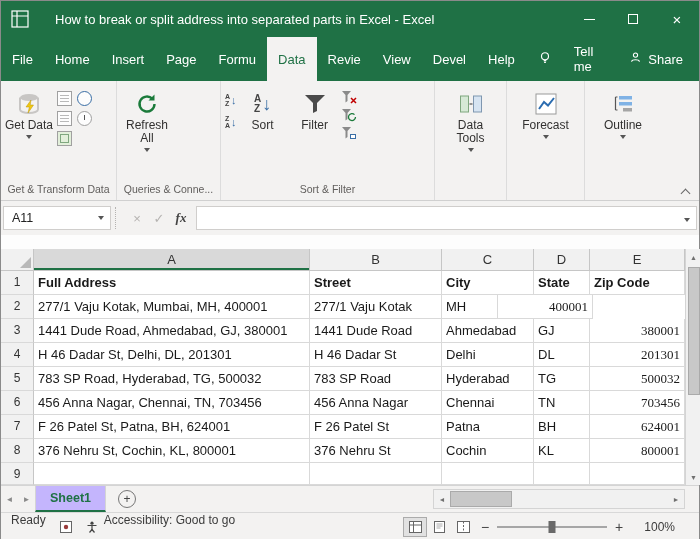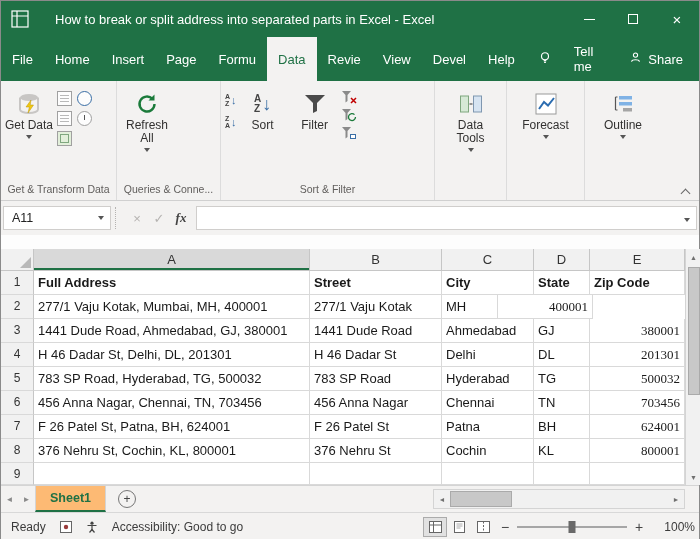--- a/index.html
+++ b/index.html
@@ -79,40 +79,40 @@
   .cell.num { text-align:right;font-family:Liberation Serif, serif; }
   .bold-row .cell { font-weight:bold; }
   .vscroll { width:16px; background:#f1f1f1; border-left:1px solid #d4d4d4; display:flex; flex-direction:column; align-items:center; }
   .vs-arrow { height:16px; width:16px; font-size:7px; color:#707070; display:flex; align-items:center; justify-content:center; }
   .vs-thumb { width:12px; height:128px; background:#c8c8c8; border:1px solid #aaa; margin-top:2px; }
   .vs-fill { flex:1; }
 
   
   .sheet-bar { height:27px; background:#f3f2f1; border-top:1px solid #d4d4d4; display:flex; align-items:stretch; flex:0 0 auto; }
   .tab-nav { width:17px; display:flex; align-items:center; justify-content:center; color:#8a8a8a; font-size:8px; }
-  .sheet-tab { padding:0 14px; background:#fdba74; border-right:1px solid #d4d4d4; border-left:1px solid #d4d4d4; border-bottom:2px solid #1f7145; color:#1f7145; font-weight:bold; font-size:12.5px; display:flex; align-items:center; }
+  .sheet-tab { padding:0 14px; background:#c4b5fd; border-right:1px solid #d4d4d4; border-left:1px solid #d4d4d4; border-bottom:2px solid #1f7145; color:#1f7145; font-weight:bold; font-size:12.5px; display:flex; align-items:center; }
   .add-sheet { width:18px; height:18px; border:1px solid #767676; border-radius:50%; margin:auto 0 auto 12px; display:flex; align-items:center; justify-content:center; font-size:12px; color:#444; line-height:1; }
   .sb-spacer { flex:1; }
   .hscroll { width:252px; margin:3px 14px 3px 0; background:#f1f1f1; border:1px solid #d4d4d4; display:flex; align-items:stretch; }
   .hs-arrow { width:16px; display:flex; align-items:center; justify-content:center; font-size:7px; color:#707070; }
   .hs-thumb { width:62px; background:#c8c8c8; border:1px solid #aaa; margin:1px 0; }
   .hs-track { flex:1; }
 
   
-  .status-bar { height:28px; background:#f3f2f1; border-top:1px solid #d8d8d8; display:flex; align-items:center; flex:0 0 auto; font-size:12px; color:#3b3b3b; }
+  .status-bar { height:28px; background:#f3f2f1; border-top:1px solid #d8d8d8; display:flex; flex:0 0 auto; font-size:12px; color:#3b3b3b; }
   .st-ready { margin-left:10px; }
   .st-icon { margin-left:14px; display:flex; align-items:center; }
-  .st-access { margin-left:14px; }
+  .st-access { margin-left:6px; }
   .st-right { margin-left:auto; display:flex; align-items:center; }
   .view-btn { width:24px; height:20px; display:flex; align-items:center; justify-content:center; border:1px solid transparent; }
   .view-btn.sel { background:#e1e1e1; border-color:#ababab; }
   .zoom-minus, .zoom-plus { width:20px; text-align:center; font-size:14px; color:#444; }
   .zoom-track { width:110px; height:2px; background:#a6a6a6; position:relative; margin:0 2px; }
   .zoom-thumb { position:absolute; left:50%; top:-5px; width:7px; height:12px; background:#696969; transform:translateX(-50%); }
-  .zoom-pct { width:46px; text-align:right; margin-right:4px; }
+  .zoom-pct { width:46px; text-align:right; margin-right:24px; }
 </style>
 </head>
 <body>
 
 <div class="app">
 
   <div class="titlebar">
     <span class="app-icon">
       <svg width="18" height="18" viewBox="0 0 18 18">
           <rect x="1" y="1" width="16" height="16" fill="none" stroke="#fff" stroke-width="1.2"></rect>

